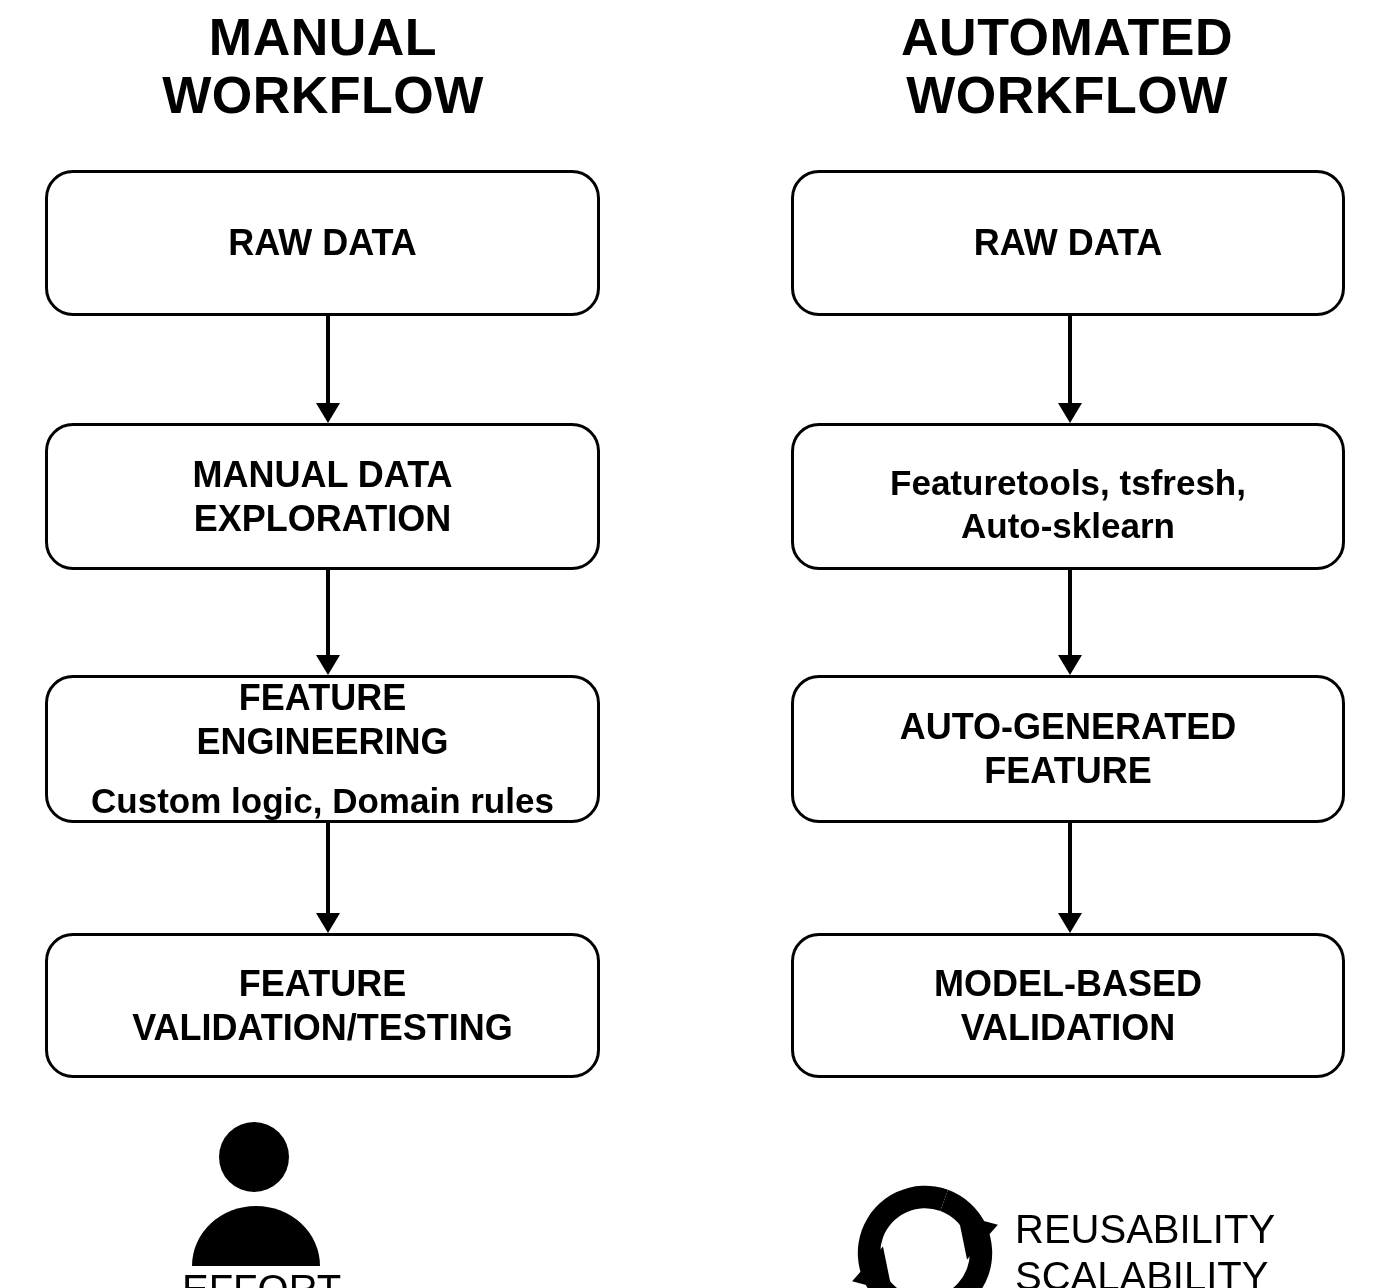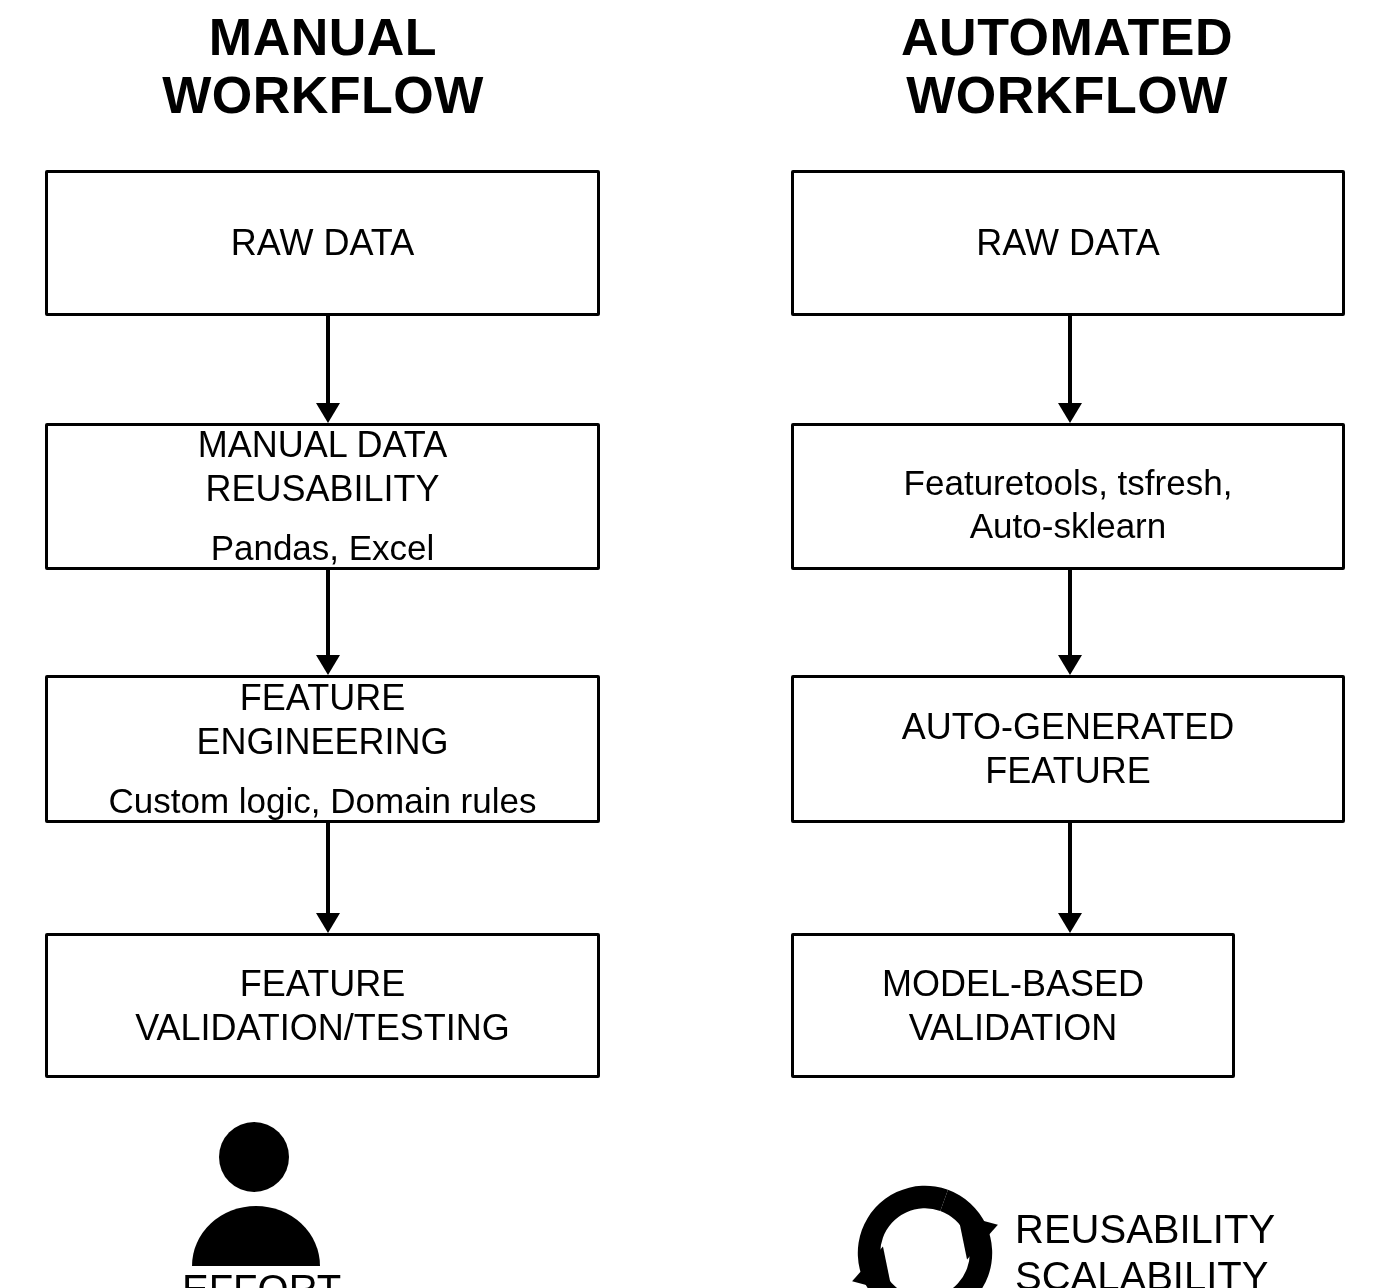--- a/index.html
+++ b/index.html
@@ -35,27 +35,28 @@
     white-space: pre-line;
   }
   .col-title.left  { left: 13px; }
   .col-title.right { left: 757px; }
 
   
   .flow-box {
     position: absolute;
     box-sizing: border-box;
     border: 3px solid #000;
-    border-radius: 2px;
+    border-radius: 28px;
     background: #fff;
     display: flex;
     flex-direction: column;
     align-items: center;
     justify-content: center;
     text-align: center;
+    font-weight: bold;
   }
   .box-title {
     font-size: 36px;
     line-height: 1.22;
     color: #000;
     white-space: pre-line;
   }
   .box-sub {
     font-size: 35px;
     line-height: 1.22;
@@ -148,22 +149,21 @@
     <div class="box-title">RAW DATA</div>
   </div>
 
   <div class="arrow" style="left:313px; top:316px; height:107px;">
     <div class="shaft" style="height:87px;"></div>
     <div class="head" style="top:87px;"></div>
   </div>
 
   <div class="flow-box" style="left:45px; top:423px; width:555px; height:147px;">
     <div class="box-title">MANUAL DATA
-REUSABILITY</div>
-    <div class="box-sub">Pandas, Excel</div>
+EXPLORATION</div>
   </div>
 
   <div class="arrow" style="left:313px; top:570px; height:105px;">
     <div class="shaft" style="height:85px;"></div>
     <div class="head" style="top:85px;"></div>
   </div>
 
   <div class="flow-box" style="left:45px; top:675px; width:555px; height:148px;">
     <div class="box-title">FEATURE
 ENGINEERING</div>
@@ -213,21 +213,21 @@
   <div class="flow-box" style="left:791px; top:675px; width:554px; height:148px;">
     <div class="box-title">AUTO-GENERATED
 FEATURE</div>
   </div>
 
   <div class="arrow" style="left:1055px; top:823px; height:110px;">
     <div class="shaft" style="height:90px;"></div>
     <div class="head" style="top:90px;"></div>
   </div>
 
-  <div class="flow-box" style="left:791px; top:933px; width:444px; height:145px;">
+  <div class="flow-box" style="left:791px; top:933px; width:554px; height:145px;">
     <div class="box-title">MODEL-BASED
 VALIDATION</div>
   </div>
 
   <div class="icon-row" style="left:845px; top:1173px;">
     <svg class="cycle-icon" viewBox="0 0 100 100">
       <path d="M 50 8 A 42 42 0 0 0 50 92 L 50 78 A 28 28 0 0 1 50 22 Z" fill="#000" transform="rotate(200 50 50)"></path>
       <path d="M 50 8 A 42 42 0 0 0 50 92 L 50 78 A 28 28 0 0 1 50 22 Z" fill="#000" transform="rotate(20 50 50)"></path>
       <polygon points="0,-13 26,0 0,13" fill="#000" transform="translate(83,29) rotate(105)"></polygon>
       <polygon points="0,-13 26,0 0,13" fill="#000" transform="translate(17,71) rotate(285)"></polygon>

